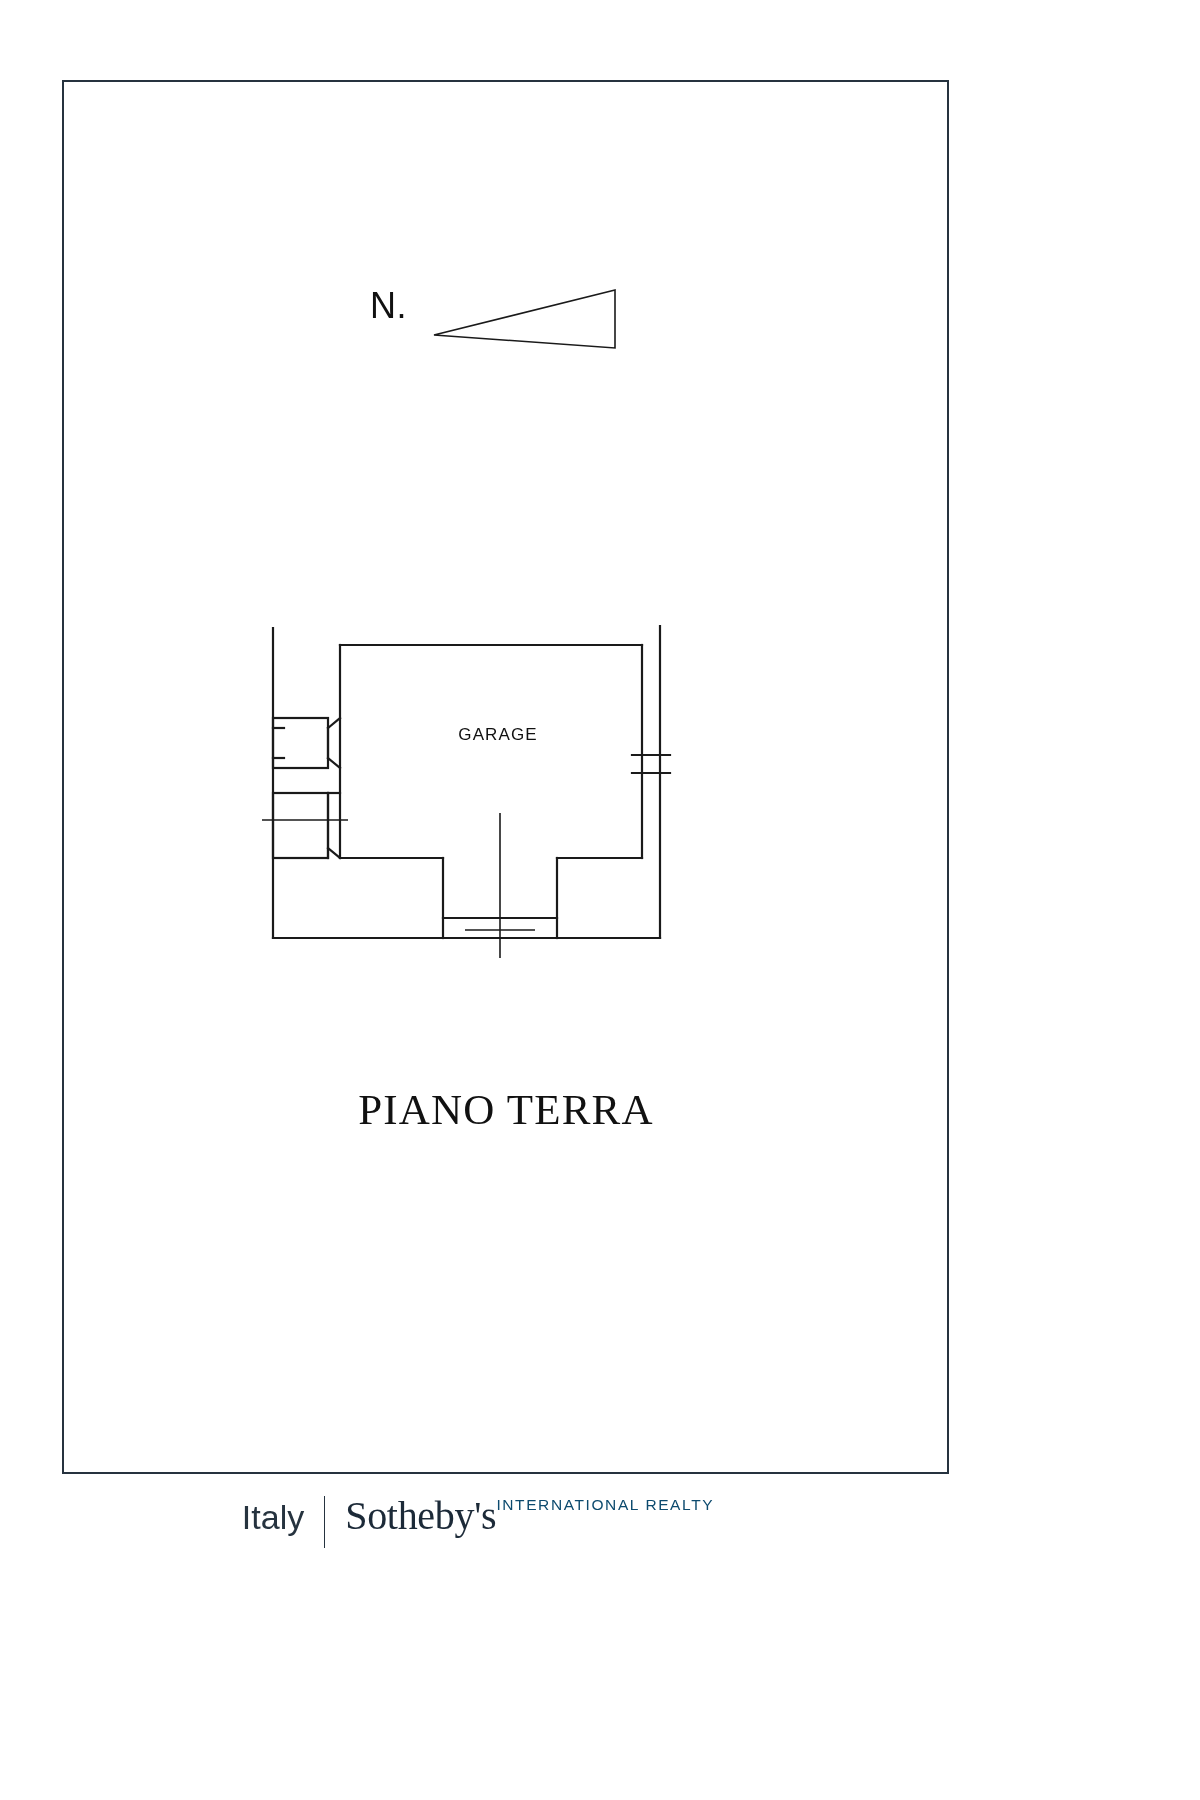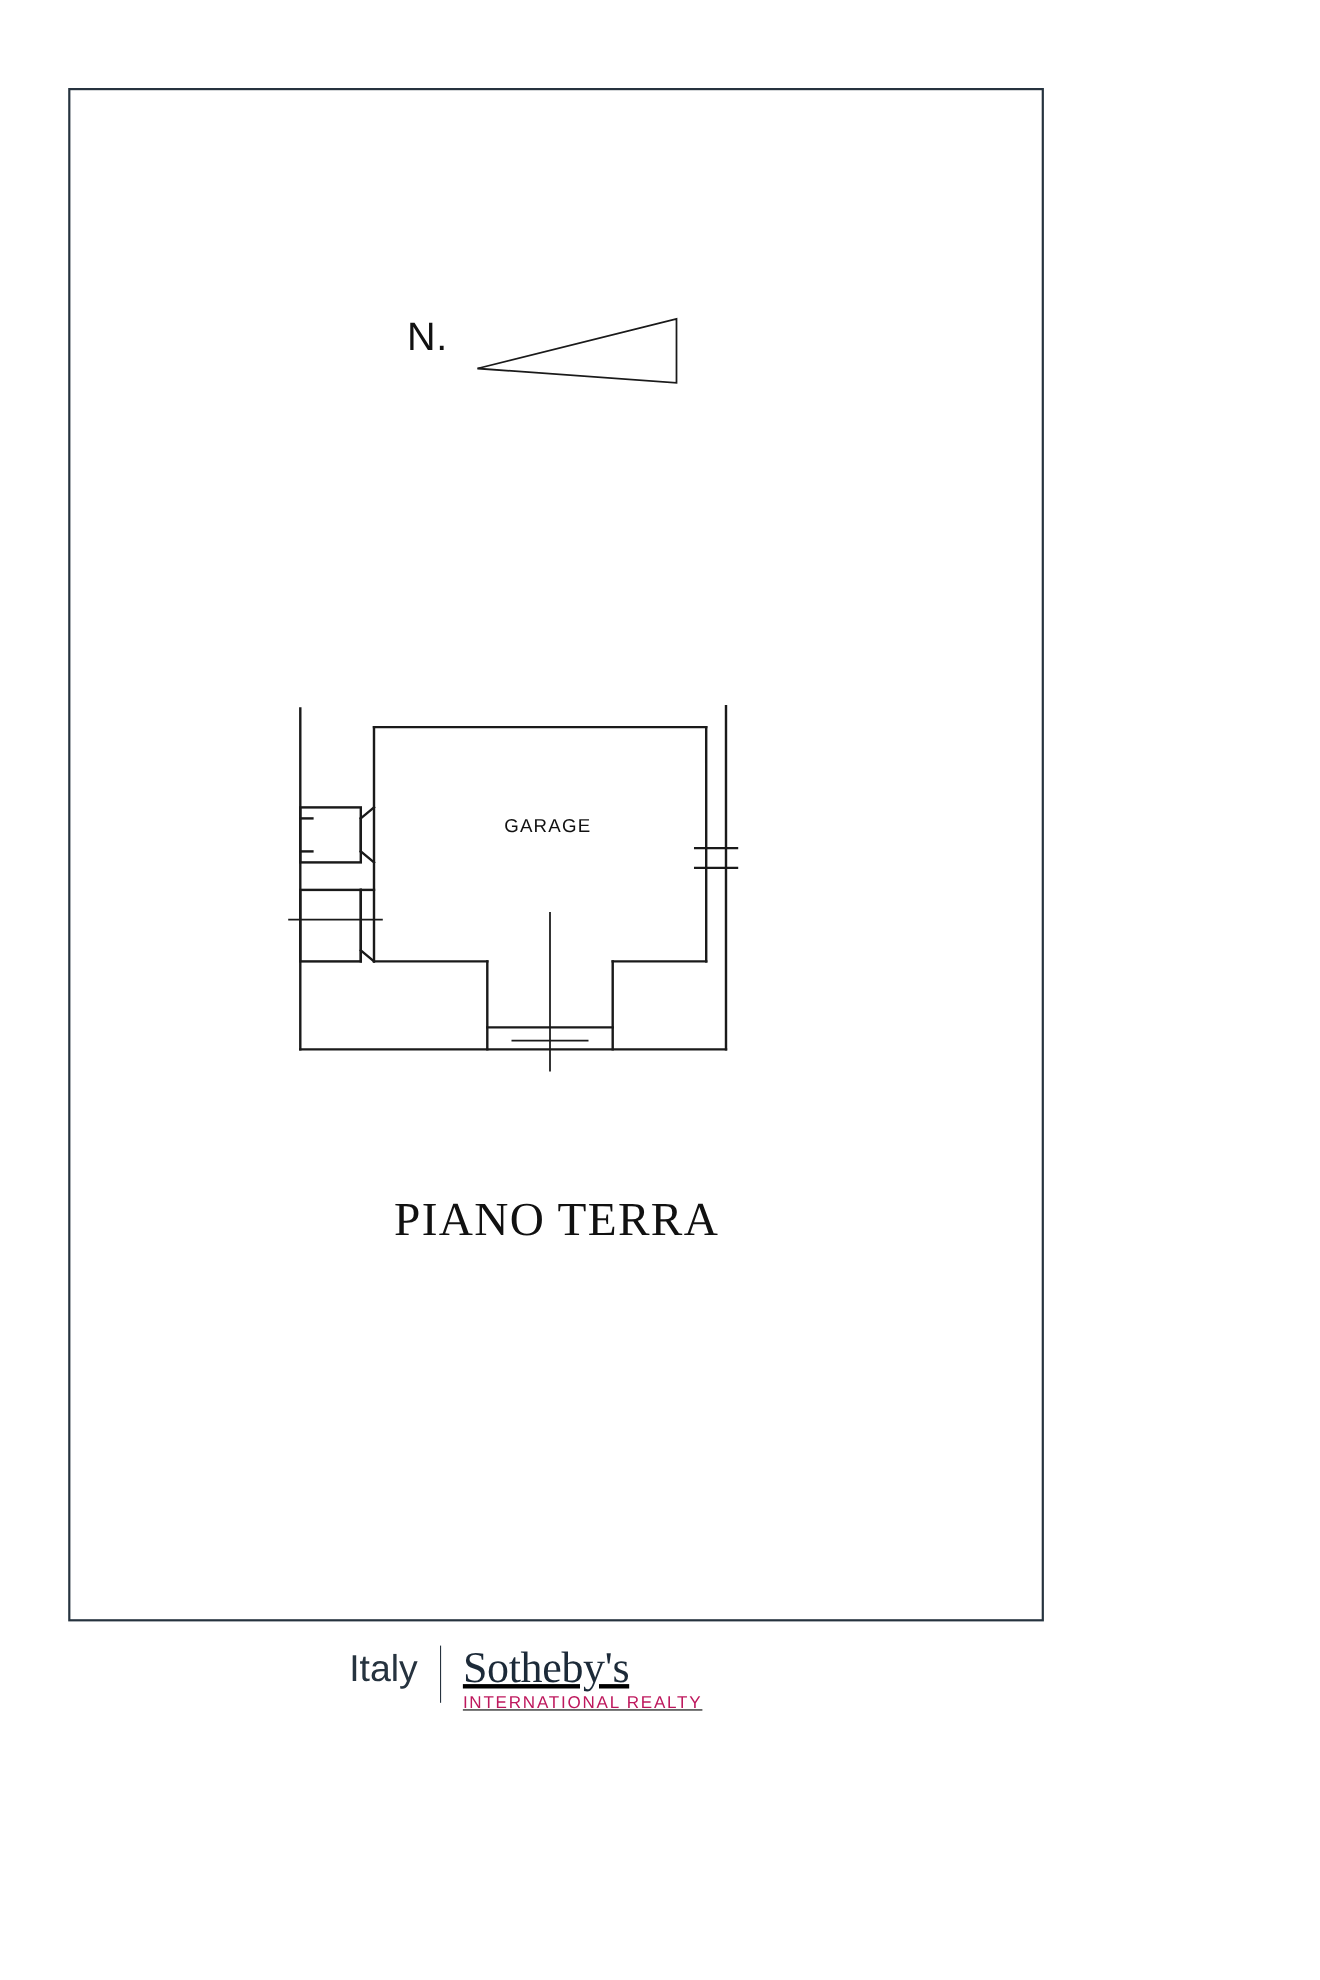--- a/index.html
+++ b/index.html
@@ -48,21 +48,21 @@
   #north-arrow-svg {
     position: absolute;
     left: 62px;
     top: 0px;
   }
 
   
   #floorplan-drawing {
     position: absolute;
     left: 250px;
-    top: 624px;
+    top: 608px;
     width: 470px;
     height: 370px;
   }
 
   
   #plan-title {
     position: absolute;
     left: 0;
     top: 1085px;
     width: 1012px;
@@ -97,36 +97,35 @@
   }
   #brand-divider {
     width: 1px;
     height: 52px;
     background: #26333f;
     margin-top: 2px;
   }
   #brand-right {
     padding-left: 20px;
     display: flex;
-    flex-direction: column;
+    flex-direction: row;
     align-items: flex-start;
-    text-decoration: underline;
   }
   #brand-sothebys {
     font-family: "Liberation Serif", serif;
     font-size: 40px;
     color: #1c2a38;
     line-height: 44px;
     letter-spacing: -0.3px;
   }
   #brand-international-realty {
     font-family: "Liberation Sans", sans-serif;
     font-size: 15.5px;
     letter-spacing: 1.6px;
-    color: #be185d;
+    color: #0c4a6e;
     margin-top: 2px;
   }
 </style>
 </head>
 <body>
 
 <div id="page-frame"></div>
 
 <div id="north-indicator">
   <div id="north-label">N.</div>

